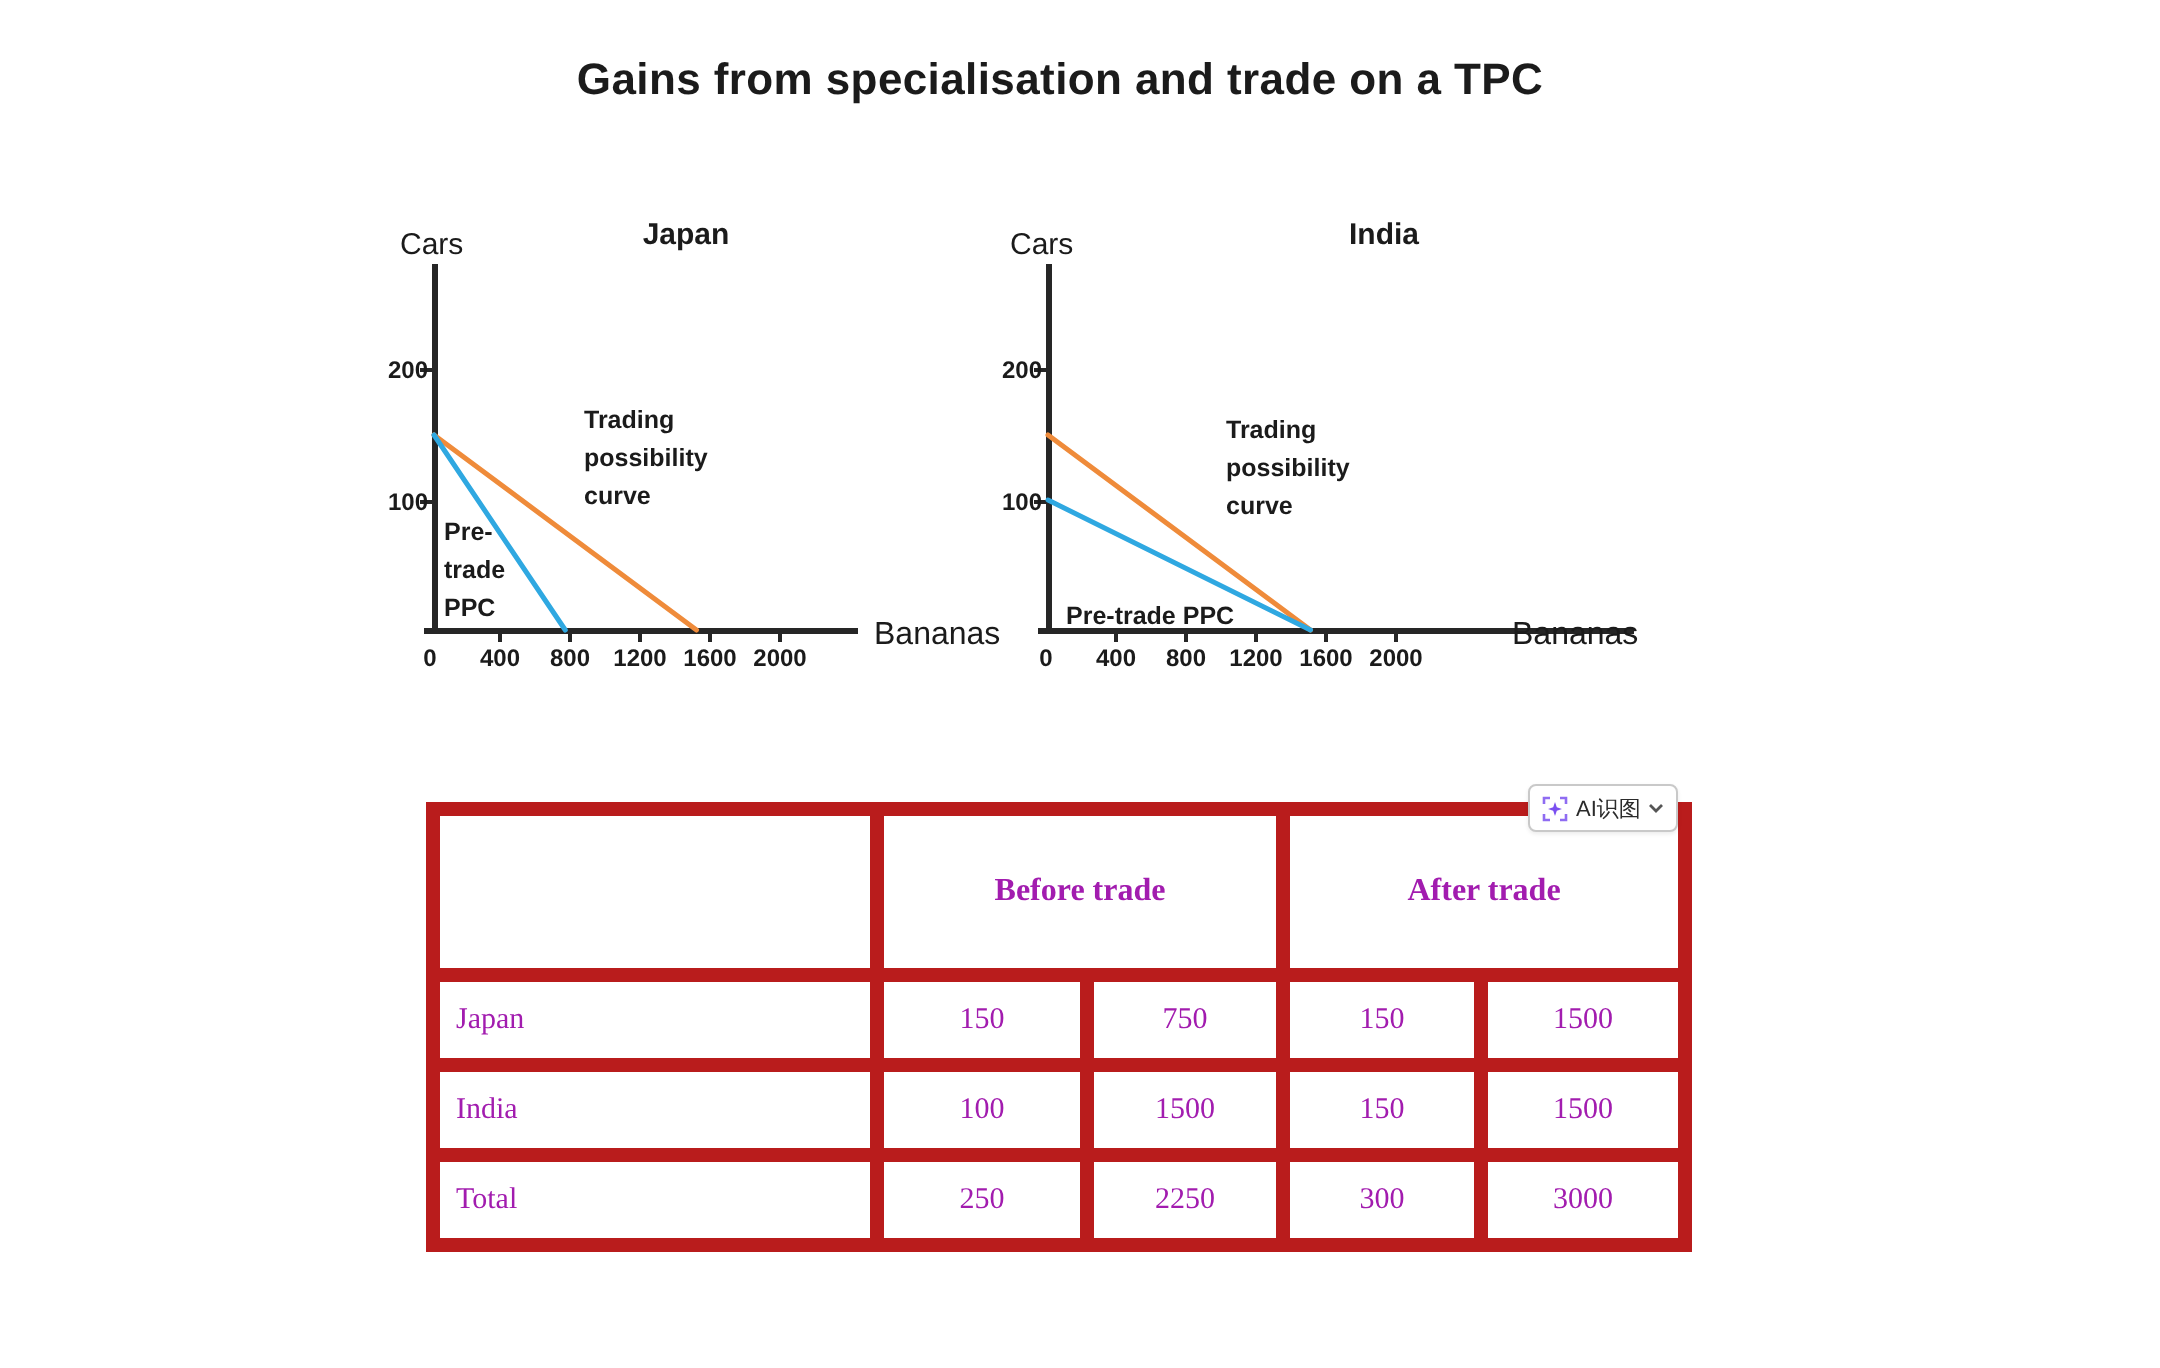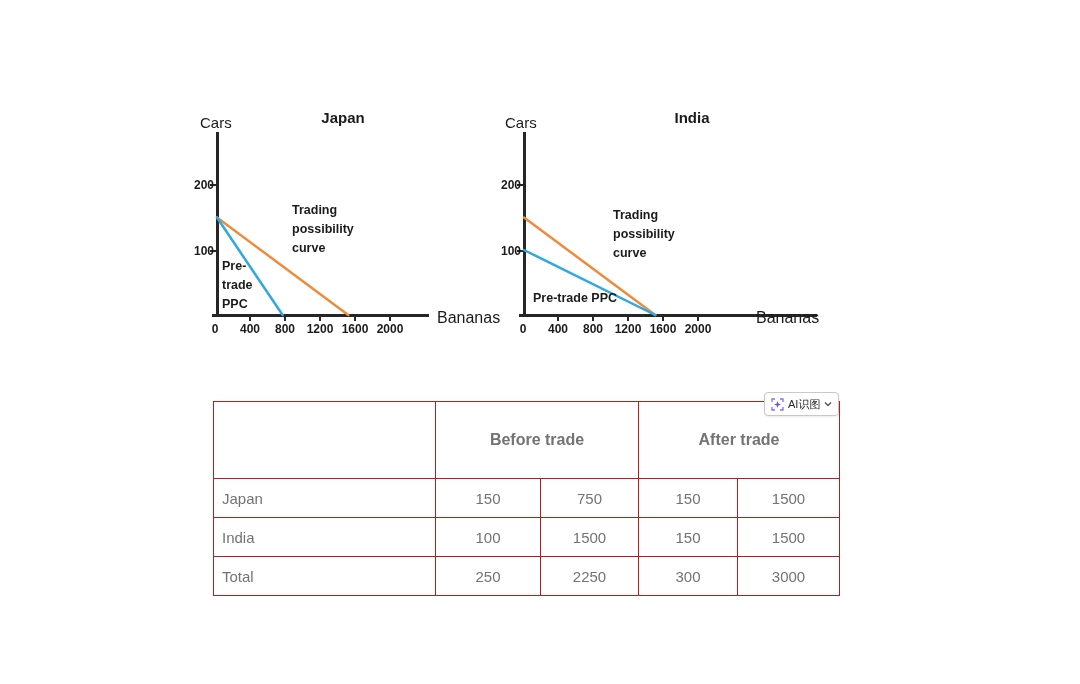--- a/index.html
+++ b/index.html
@@ -27,35 +27,36 @@
   #ai-badge{
     position:absolute;left:764px;top:392px;height:22px;z-index:5;
     display:inline-flex;align-items:center;gap:4px;padding:0 6px;
     background:#fff;border:1px solid #c9c9c9;border-radius:4px;
     box-shadow:0 1px 2px rgba(0,0,0,.08);cursor:pointer;
   }
   #ai-badge .lbl{font-size:11px;color:#2b2b2b;}
   
   #trade-table-wrap{position:absolute;left:213px;top:401px;width:626px;}
   table{border-collapse:collapse;table-layout:fixed;width:626px;}
-  td,th{border:1px solid #b91c1c;padding:0;vertical-align:middle;text-align:center;
-        font-size:15px;font-weight:400;color:#737373;}
+  td,th{border:7px solid #b91c1c;padding:0;vertical-align:middle;text-align:center;
+        font-size:15px;font-weight:400;color:#a21caf;font-family:Liberation Serif, serif;}
   tr.r-group td{height:76px;font-size:16px;font-weight:600;}
   tr.r-cols td{height:92px;font-weight:600;}
   tr.r-data td{height:38px;}
   td.lcell{text-align:left;padding-left:8px;}
   td .wrap-b{display:inline-block;max-width:66px;line-height:19px;}
   td .wrap-c{display:inline-block;max-width:50px;line-height:19px;}
   td.rowhead{font-weight:600;line-height:20px;}
 </style>
 </head>
 <body>
 
 <div id="page">
 
+  <div id="fig-title">Gains from specialisation and trade on a TPC</div>
 
   <div class="chart" id="chart-japan">
     <svg width="330" height="245" viewBox="0 0 330 245">
       <line x1="31.5" y1="27" x2="31.5" y2="211.5" stroke="#262626" stroke-width="3"></line>
       <line x1="26" y1="210.5" x2="243" y2="210.5" stroke="#262626" stroke-width="3"></line>
       <line x1="24" y1="80" x2="33" y2="80" stroke="#262626" stroke-width="2"></line>
       <line x1="24" y1="146" x2="33" y2="146" stroke="#262626" stroke-width="2"></line>
       <line x1="64" y1="210" x2="64" y2="216" stroke="#262626" stroke-width="2"></line>
       <line x1="99" y1="210" x2="99" y2="216" stroke="#262626" stroke-width="2"></line>
       <line x1="134" y1="210" x2="134" y2="216" stroke="#262626" stroke-width="2"></line>
@@ -110,21 +111,21 @@
     <div class="xtick" style="left:98px;">800</div>
     <div class="xtick" style="left:133px;">1200</div>
     <div class="xtick" style="left:168px;">1600</div>
     <div class="xtick" style="left:203px;">2000</div>
     <div class="xlab" style="left:261px;">Bananas</div>
     <div class="anno" style="left:118px;top:101px;">
       <div>Trading</div>
       <div>possibility</div>
       <div>curve</div>
     </div>
-    <div class="anno" style="left:38px;top:184px;">
+    <div class="anno" style="left:38px;top:194px;">
       <div>Pre-trade PPC</div>
     </div>
   </div>
 
   <div id="ai-badge">
     <svg width="13" height="13" viewBox="0 0 13 13">
       <path d="M1,4 V1 H4 M9,1 H12 V4 M12,9 V12 H9 M4,12 H1 V9" fill="none" stroke="#8f6cf2" stroke-width="1.3"></path>
       <path d="M6.5,3 L7.4,5.6 L10,6.5 L7.4,7.4 L6.5,10 L5.6,7.4 L3,6.5 L5.6,5.6 Z" fill="#7a4ff0"></path>
     </svg>
     <span class="lbl">AI识图</span>

